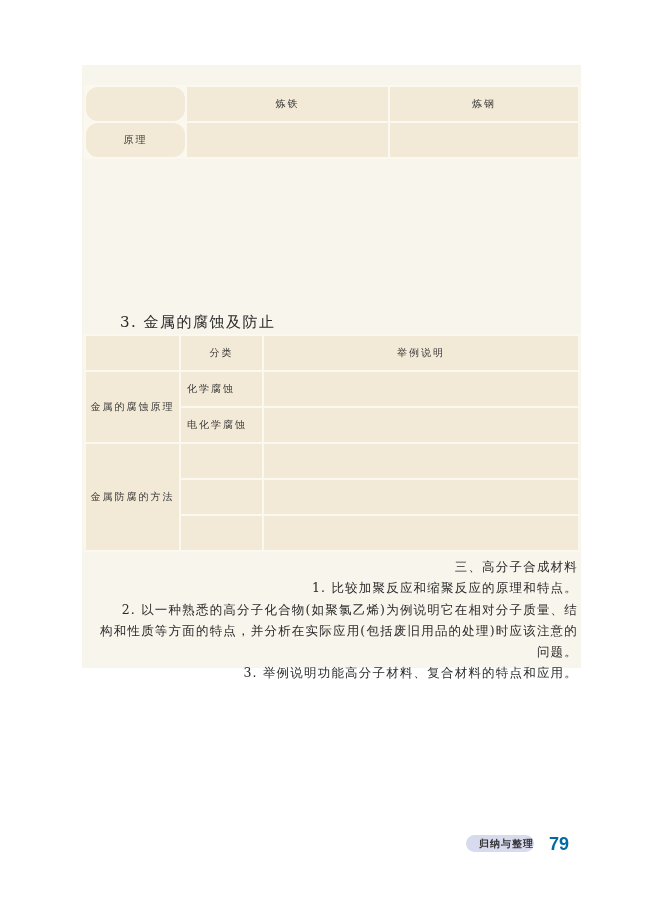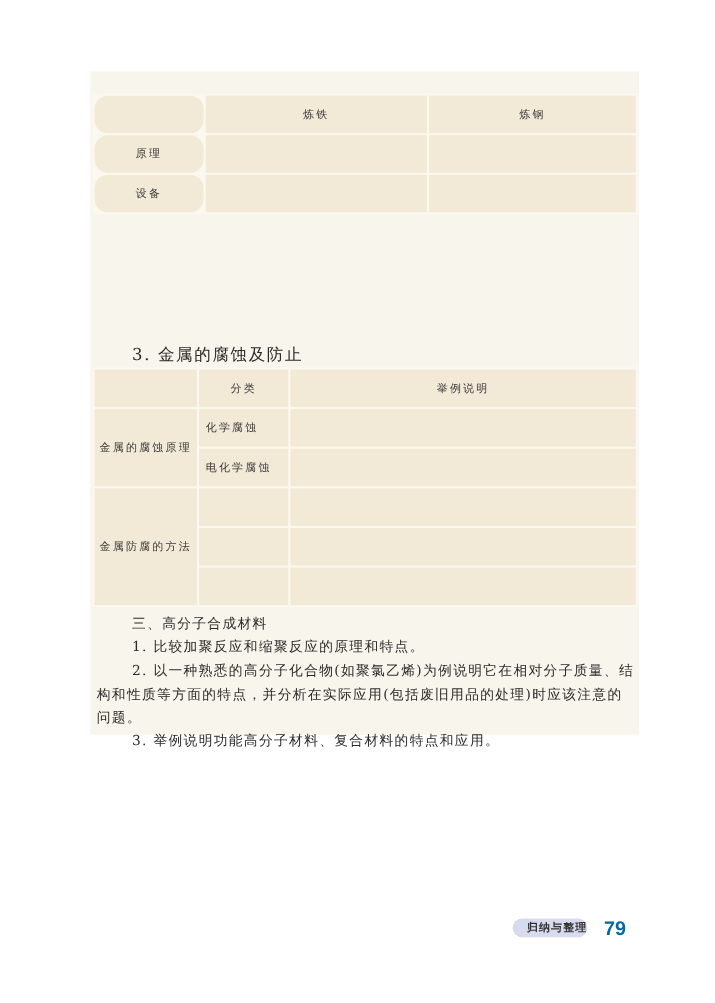--- a/index.html
+++ b/index.html
@@ -29,21 +29,21 @@
   #t2 td.c1 { width:72px;margin-left:40px; }
   #t2 tr { height:34px; }
   #t2 td.left { text-align:left; padding-left:6px; }
   .subhead {
     position:absolute; left:120px; top:313px; font-size:15px; letter-spacing:1.5px;
   }
   .text-block {
     position:absolute; left:88px; top:556px; width:490px;
     font-size:12.5px; line-height:21.3px; letter-spacing:1.2px;
   }
-  .text-block p { margin:0; text-indent:32px; }
+  .text-block p { margin:0; text-indent:32px;text-align:right; }
   .footer-badge {
     position:absolute; left:466px; top:835px; width:68px; height:17px;
     background:#d8dbee; border-radius:9px; text-align:right;
     font-family:"DejaVu Sans", sans-serif; font-size:10px; line-height:17px; color:#333;
     font-weight:bold; letter-spacing:1px;
   }
   .page-num {
     position:absolute; left:549px; top:834px;
     font-family:"Liberation Sans", sans-serif; font-size:18px; font-weight:bold; color:#0369a1;
   }
@@ -55,25 +55,20 @@
 
 <table class="grid" id="t1">
   <tbody>
       <tr class="r">
     <td class="c0"></td>
     <td class="c1">炼铁</td>
     <td>炼钢</td>
   </tr>
   <tr class="r">
     <td class="c0">原理</td>
-    <td></td>
-    <td></td>
-  </tr>
-  <tr class="r">
-    <td class="c0">设备</td>
     <td></td>
     <td></td>
   </tr>
 </tbody>
   </table>
 
 <div class="subhead">3. 金属的腐蚀及防止</div>
 
 <table class="grid" id="t2">
   <tbody>

